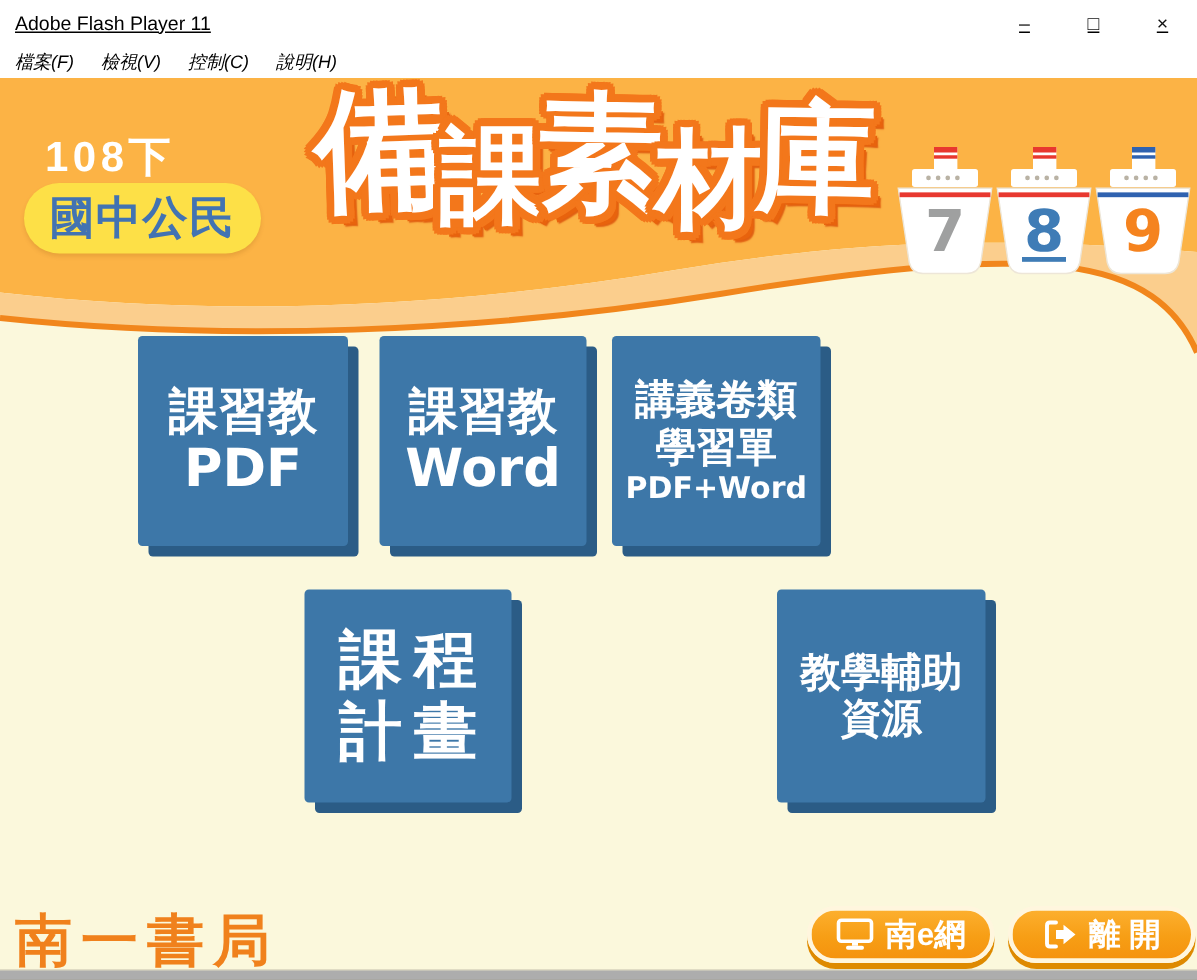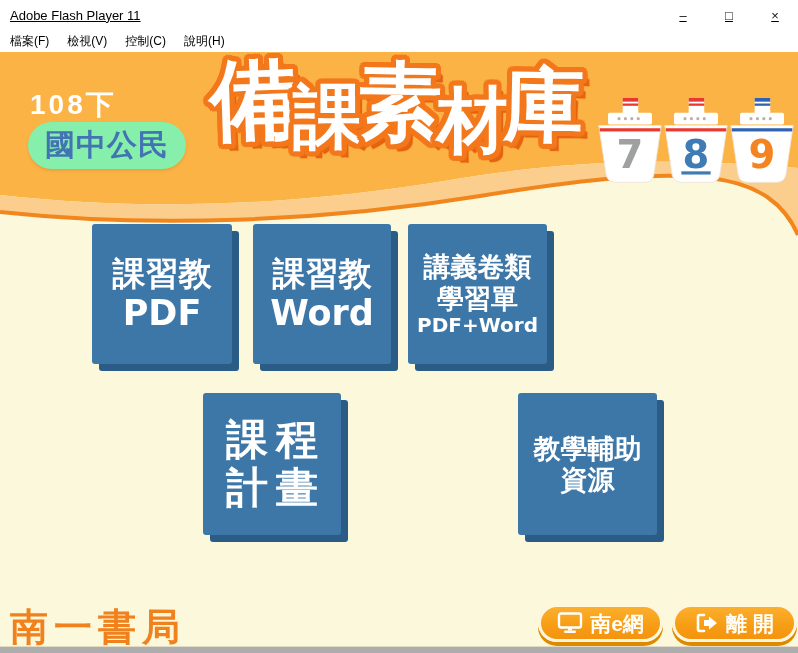--- a/index.html
+++ b/index.html
@@ -6,31 +6,31 @@
   #window{position:relative;width:798px;height:653px;background:#fff;overflow:hidden;
     font-family:"Liberation Sans","DejaVu Sans",sans-serif;}
 
   
   #titlebar{position:absolute;left:0;top:0;width:798px;height:30px;background:#fff;display:flex;align-items:center;text-decoration:underline;}
   #titlebar .title{font-size:13px;color:#000;padding-left:10px;flex:1;}
   .winctrls{display:flex;height:30px;}
   .winctrl{width:46px;height:30px;display:flex;align-items:center;justify-content:center;
     font-size:13px;color:#111;cursor:default;}
   #menubar{position:absolute;left:0;top:30px;width:758px;height:22px;background:#fff;
-    display:flex;align-items:center;gap:18px;padding-left:10px;box-sizing:border-box;}
+    display:flex;align-items:center;gap:18px;padding-left:10px;box-sizing:border-box;font-style:italic;}
   #menubar .menu-item{font-size:12px;color:#000;}
 
   
   #stage{position:absolute;left:0;top:52px;width:798px;height:594px;background:#FBF8DC;overflow:hidden;}
   #header-wave{position:absolute;left:0;top:0;width:798px;height:200px;}
 
   
   #semester{position:absolute;left:30px;top:34px;width:150px;text-align:left;
     color:#fff;font-size:28px;font-weight:bold;letter-spacing:3px;}
-  #subject-pill{position:absolute;left:28px;top:70px;width:158px;height:47px;background:#86efac;
+  #subject-pill{position:absolute;left:16px;top:70px;width:158px;height:47px;background:#fde047;
     border-radius:24px;display:flex;align-items:center;justify-content:center;
     box-shadow:0 2px 3px rgba(120,70,0,.15);}
   #subject-pill span{color:#4273B2;font-size:30px;font-weight:bold;letter-spacing:1px;}
 
   
   #app-title{position:absolute;left:210px;top:2px;display:flex;align-items:flex-start;}
   .tch{font-weight:900;color:#fff;line-height:1;margin-right:-5px;
     text-shadow:
       -5px 0 0 #F3771B,5px 0 0 #F3771B,0 -5px 0 #F3771B,0 5px 0 #F3771B,
       -4px -4px 0 #F3771B,-4px 4px 0 #F3771B,4px -4px 0 #F3771B,4px 4px 0 #F3771B,

